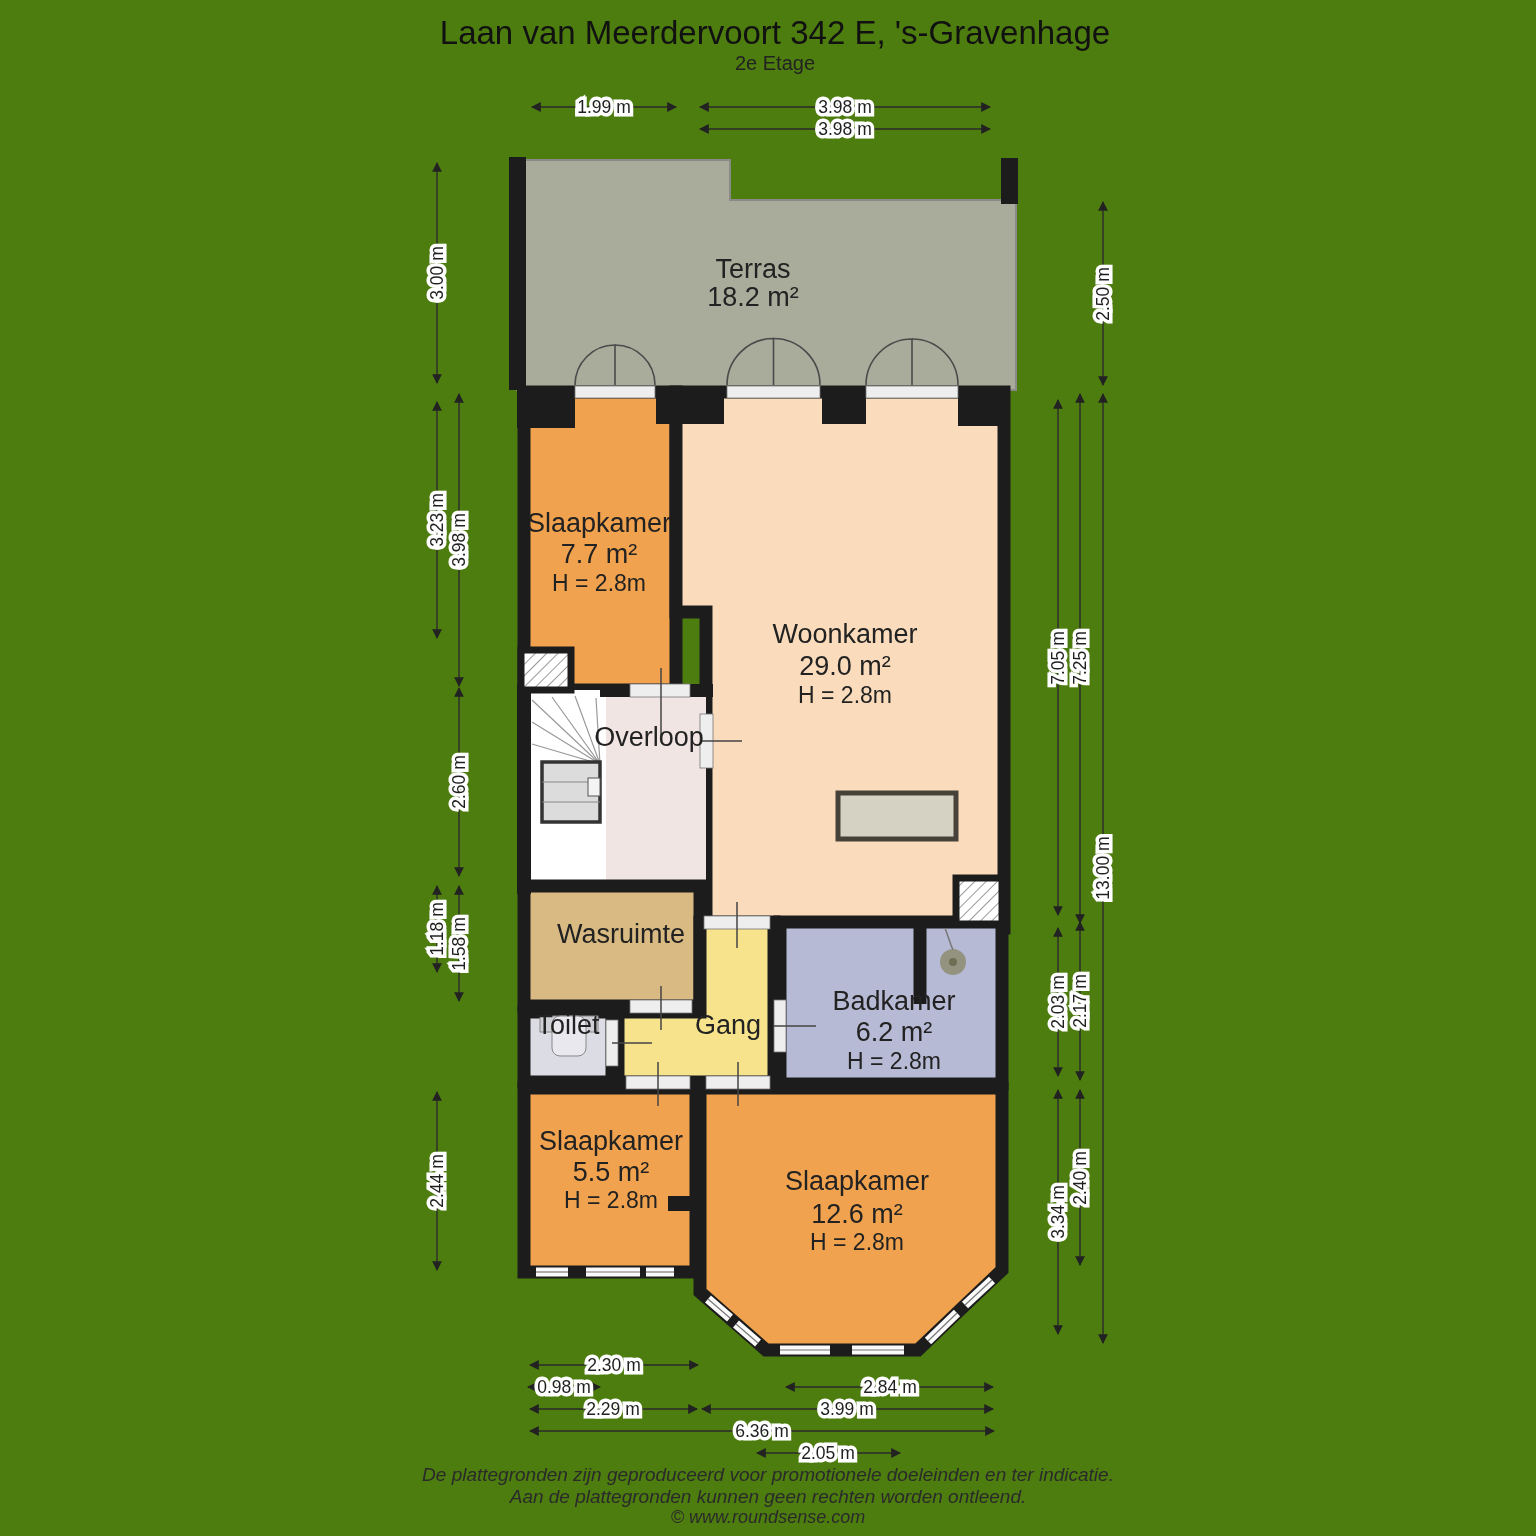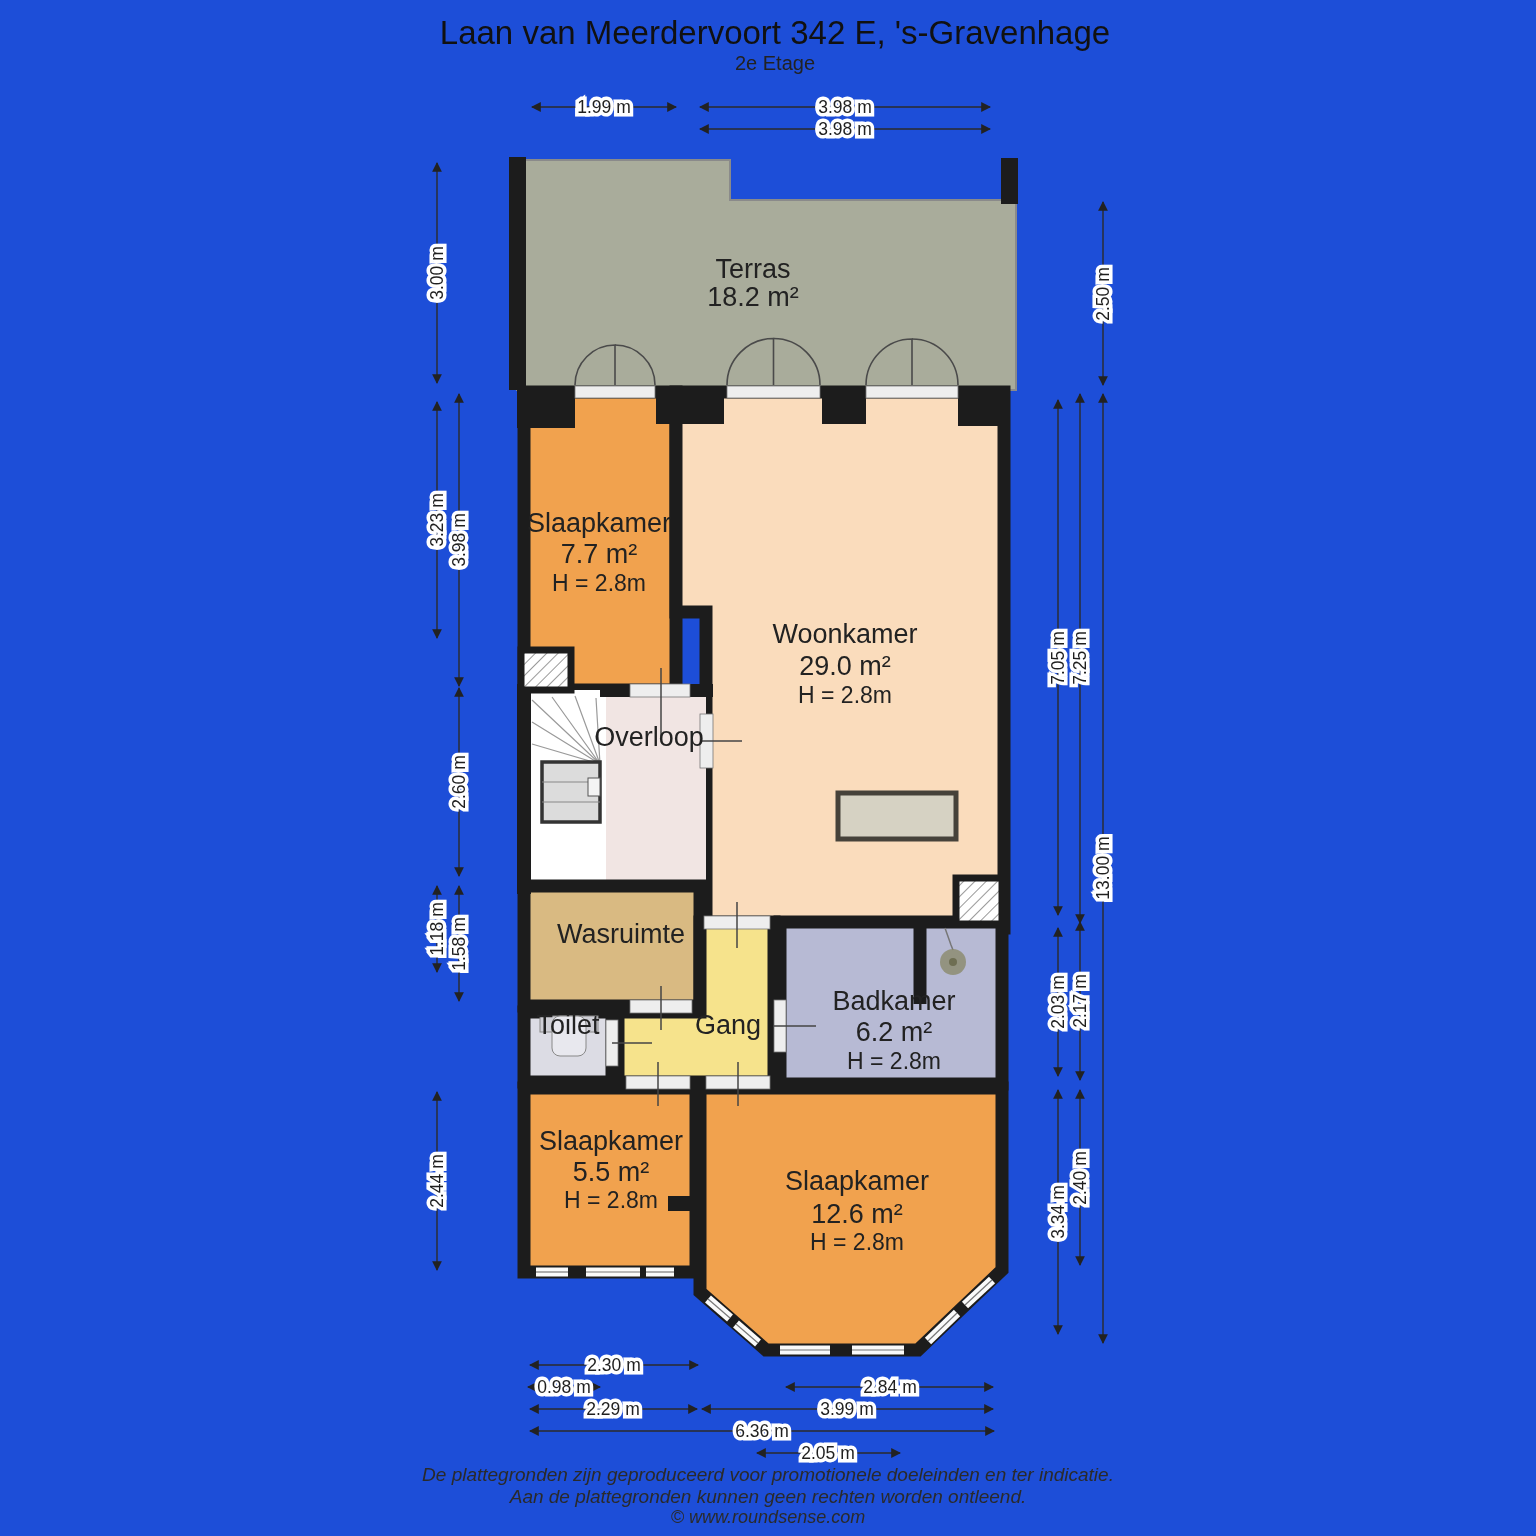--- a/index.html
+++ b/index.html
@@ -1,16 +1,16 @@
 <!DOCTYPE html>
 <html style="--c-wall: #1c1c1c; --c-terras: #a9ac9b; --c-bedroom_orange: #f1a24e; --c-livingroom_peach: #fadcbc; --c-overloop_pink: #f1e5e3; --c-wasruimte_tan: #d9ba82; --c-toilet_gray: #dcdce4; --c-gang_yellow: #f6e38c; --c-badkamer_blue: #b7bad4;"><head>
 <meta charset="utf-8">
 <style>
   html,body{margin:0;padding:0;background:#fff;}
-  .page{width:1536px;height:1536px;position:relative;background:#1d4ed8;overflow:hidden;}
+  .page{width:1536px;height:1536px;position:relative;background:#4d7c0f;overflow:hidden;}
   svg{display:block;}
   text{font-family:"Liberation Sans",sans-serif;fill:#222;}
   .title{font-size:33px;text-anchor:middle;fill:#111;}
   .subtitle{font-size:20px;text-anchor:middle;fill:#222;}
   .footer{font-size:19px;font-style:italic;text-anchor:middle;fill:#2a2a2a;}
   .footer.small{font-size:18px;}
   .rn{font-size:27px;text-anchor:middle;}
   .rs{font-size:27px;text-anchor:middle;}
   .rh{font-size:23px;text-anchor:middle;}
   .dt{font-size:17.5px;text-anchor:middle;paint-order:stroke;stroke:#ffffff;stroke-width:7px;fill:#1f1f1f;}

